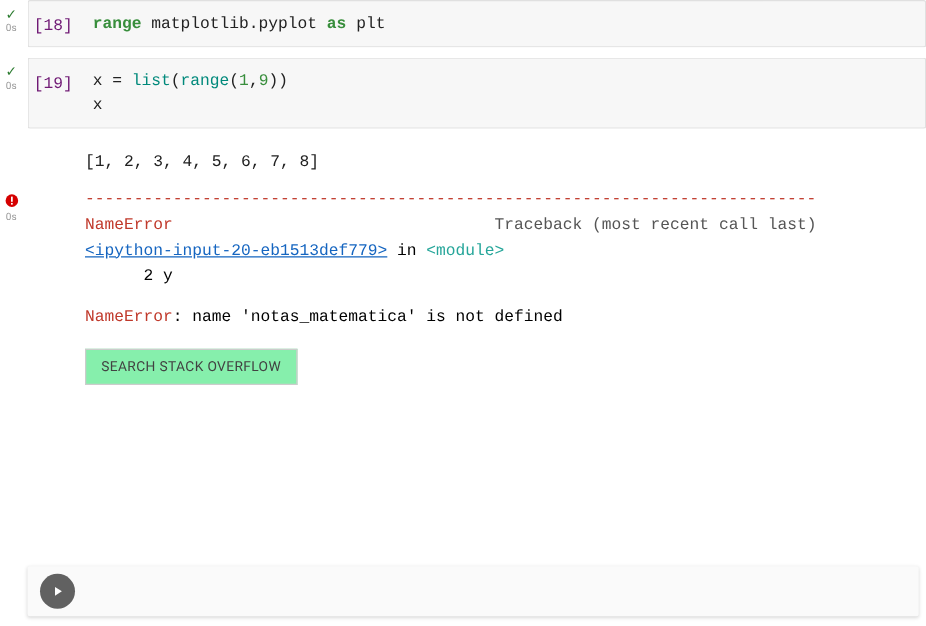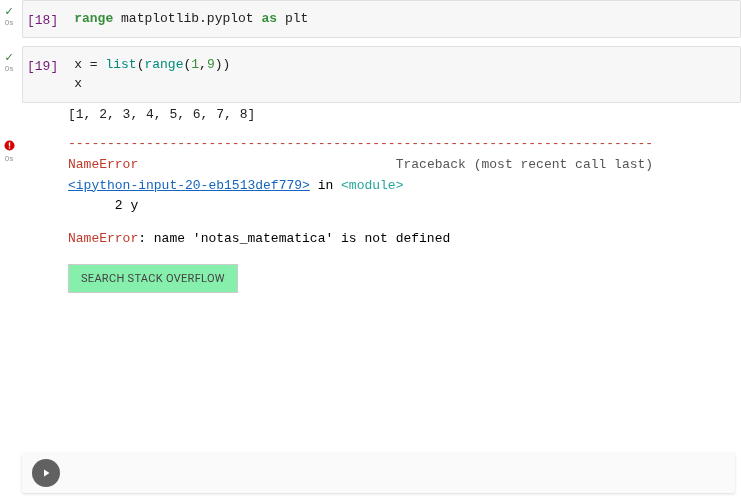--- a/index.html
+++ b/index.html
@@ -9,21 +9,21 @@
 .status-ok { color: #2e7d32; font-size: 11px; line-height: 1; }
 .status-err { color: #d50000; font-size: 11px; line-height: 1; }
 .time { color: #999; font-size: 8px; margin-top: 1px; }
 .cell-row { display: flex; margin-left: 22px; }
 .prompt { font-family: "Courier New", monospace; color: #701a75; padding: 12px 6px 8px 4px; background: #f7f7f7; border: 1px solid #e0e0e0; border-right: none; border-radius: 2px 0 0 2px; min-width: 40px; text-align: right; }
 .code { font-family: "Courier New", monospace; background: #f7f7f7; border: 1px solid #e0e0e0; border-left: none; border-radius: 0 2px 2px 0; padding: 8px 10px; flex: 1; white-space: pre; line-height: 1.5; color: #222; }
 .kw-green { color: #388e3c; font-weight: bold; }
 .kw-teal { color: #00897b; }
 .num { color: #388e3c; }
 .underline-red { text-decoration: wavy underline #d32f2f; text-decoration-thickness: 1px; }
-.out-block { margin-left: 68px; margin-top: 2px; font-family: "Courier New", monospace; white-space: pre; color: #212121; line-height: 1.5; }
+.out-block { margin-left: 68px; margin-top: 17px; font-family: "Courier New", monospace; white-space: pre; color: #212121; line-height: 1.5; }
 .err-block { margin-left: 68px; margin-top: 10px; font-family: "Courier New", monospace; line-height: 1.6; }
 .err-sep { color: #c0392b; letter-spacing: 0; white-space: pre; overflow: hidden; }
 .err-name { color: #c0392b; display: inline; }
 .err-trace { color: #555; }
 .err-link { color: #1565c0; text-decoration: underline; }
 .err-mod { color: #26a69a; }
 .err-arrow { color: #388e3c; }
 .err-line { white-space: pre; }
 .search-btn { margin-left: 68px; margin-top: 14px; border: 1px solid #ccc; background: #86efac; padding: 7px 12px; font-size: 11px; letter-spacing: 0.3px; color: #424242; cursor: pointer; font-family: inherit; }
 .new-cell { position: absolute; bottom: 8px; left: 22px; right: 6px; display: flex; align-items: center; box-shadow: 0 1px 3px rgba(0,0,0,0.15); border-radius: 2px; background: #fafafa; }

